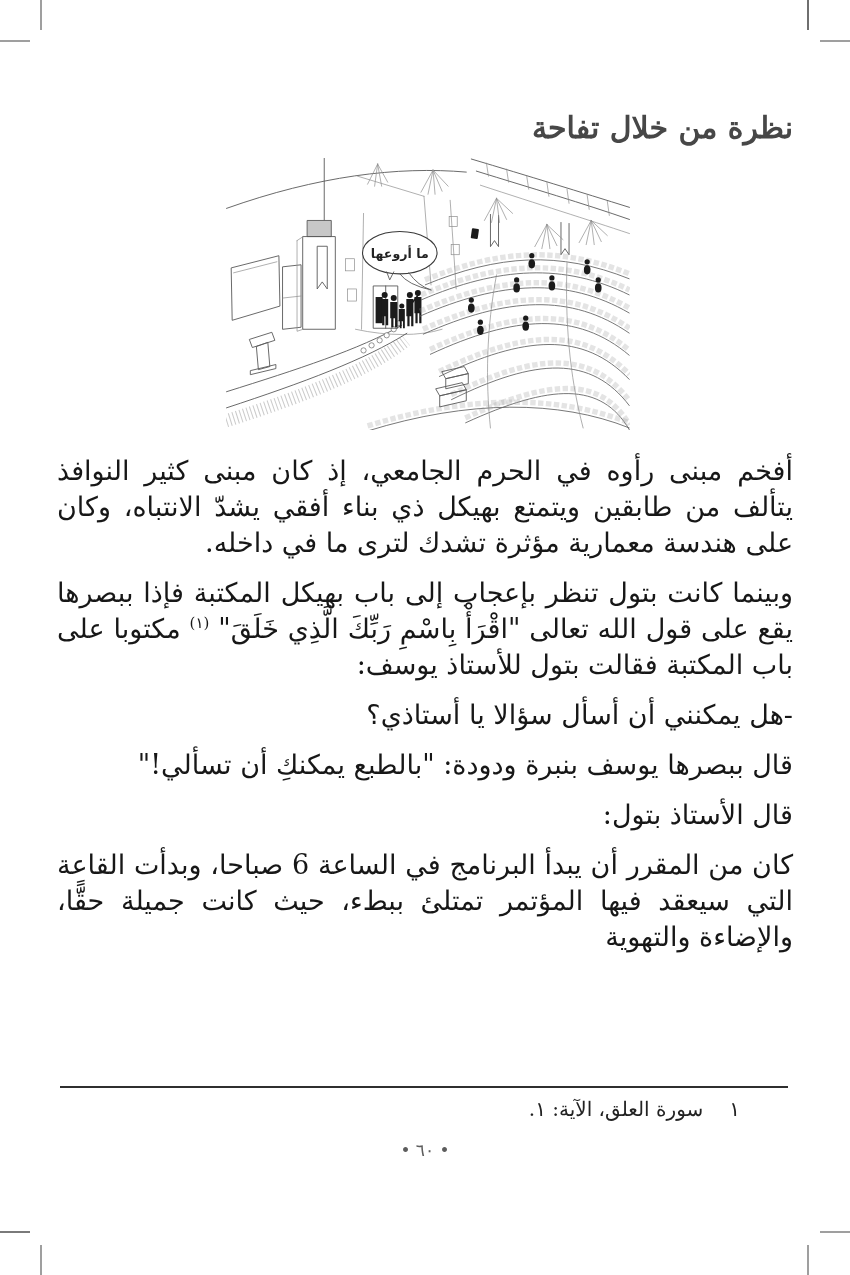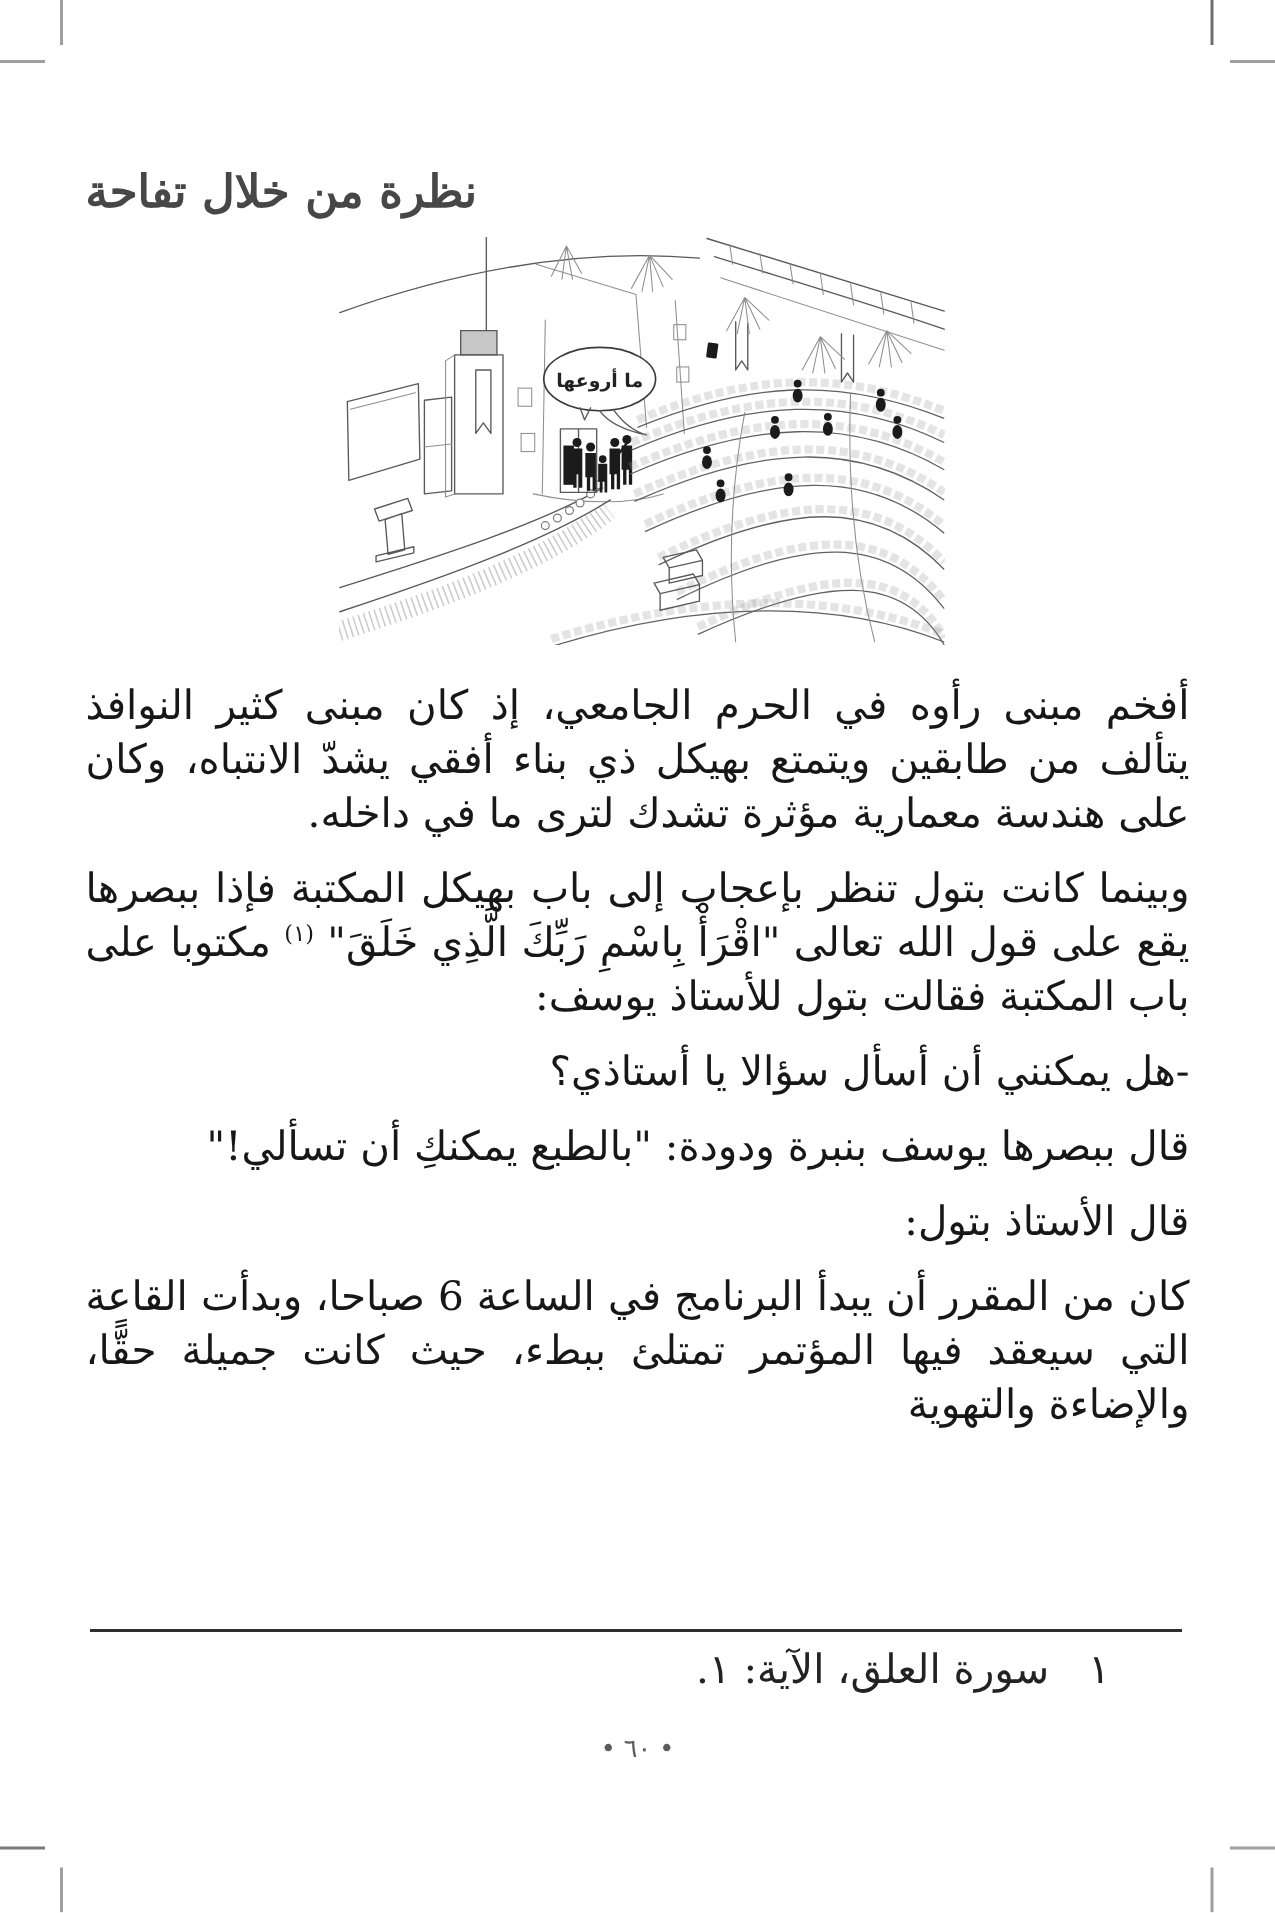--- a/index.html
+++ b/index.html
@@ -11,41 +11,41 @@
   .crop { position:absolute; background:#9f9f9f; }
   .crop.v { width:2px; height:30px; }
   .crop.h { width:30px; height:2px; }
   .tl-v { left:40px; top:0; }   .tl-h { left:0; top:40px; }
   .tr-v { left:807px; top:0; background:#6f6f6f; }  .tr-h { left:820px; top:40px; }
   .bl-v { left:40px; top:1245px; }  .bl-h { left:0; top:1231px; background:#7a7a7a; }
   .br-v { left:807px; top:1245px; } .br-h { left:820px; top:1231px; }
 
   .title {
     position:absolute; top:110px; left:57px; width:736px; margin:0;
-    text-align:left; font-size:30px; font-weight:bold; color:#474747;
+    text-align:right; font-size:30px; font-weight:bold; color:#474747;
     direction:rtl;
   }
   .ill { position:absolute; left:226px; top:158px; width:404px; height:272px; }
 
   .content {
     position:absolute; top:441px; left:57px; width:736px;
     direction:rtl; text-align:justify; font-size:27px; line-height:36px;
     color:#171717;
   }
   .content p { margin:12px 0 14px 0; }
   .fn-ref { font-size:15px; line-height:0; vertical-align:super; }
 
   .footnote { position:absolute; top:1086px; left:60px; width:728px; direction:rtl; }
   .fn-rule { height:2px; background:#2f2f2f; margin-bottom:9px; }
-  .fn-line { font-size:27px; color:#222; padding-right:48px; }
+  .fn-line { font-size:20px; color:#222; padding-right:48px; }
   .fn-marker { margin-left:26px; }
 
   .pagenum {
     position:absolute; top:1140px; left:0; width:850px; text-align:center;
-    font-size:17px; color:#5d5d5d; letter-spacing:3px; direction:rtl;margin-top:15px;
+    font-size:17px; color:#5d5d5d; letter-spacing:3px; direction:rtl;
   }
 
   
   .ill .ln { stroke:#5a5a5a; stroke-width:.9; fill:none; stroke-linecap:round; stroke-linejoin:round; }
   .ill .ln-light { stroke:#8f8f8f; stroke-width:.7; fill:none; stroke-linecap:round; }
   .ill .fill-dark { fill:#1b1b1b; stroke:none; }
   .ill .arm { stroke:#1b1b1b; stroke-width:1.5; fill:none; stroke-linecap:round; }
   .ill .flower { fill:#ffffff; stroke:#7a7a7a; stroke-width:.8; }
   .ill .cap-fill { fill:#c7c7c7; stroke:#5a5a5a; stroke-width:.9; }
   .ill .row-base use { stroke:#616161; stroke-width:.85; fill:none; }

